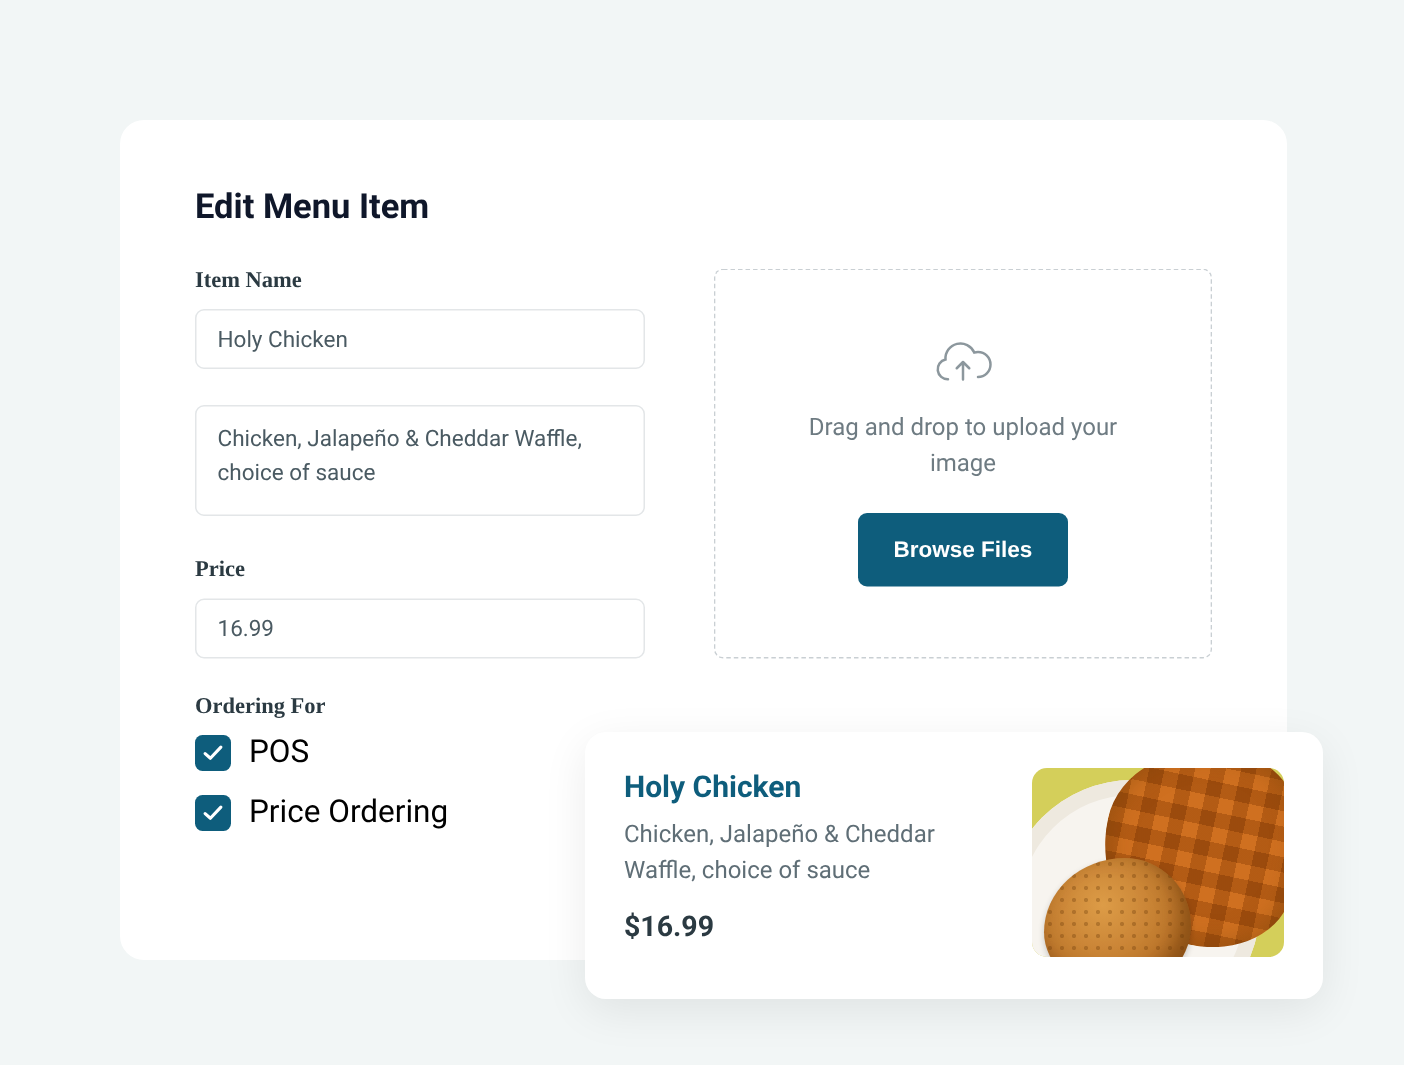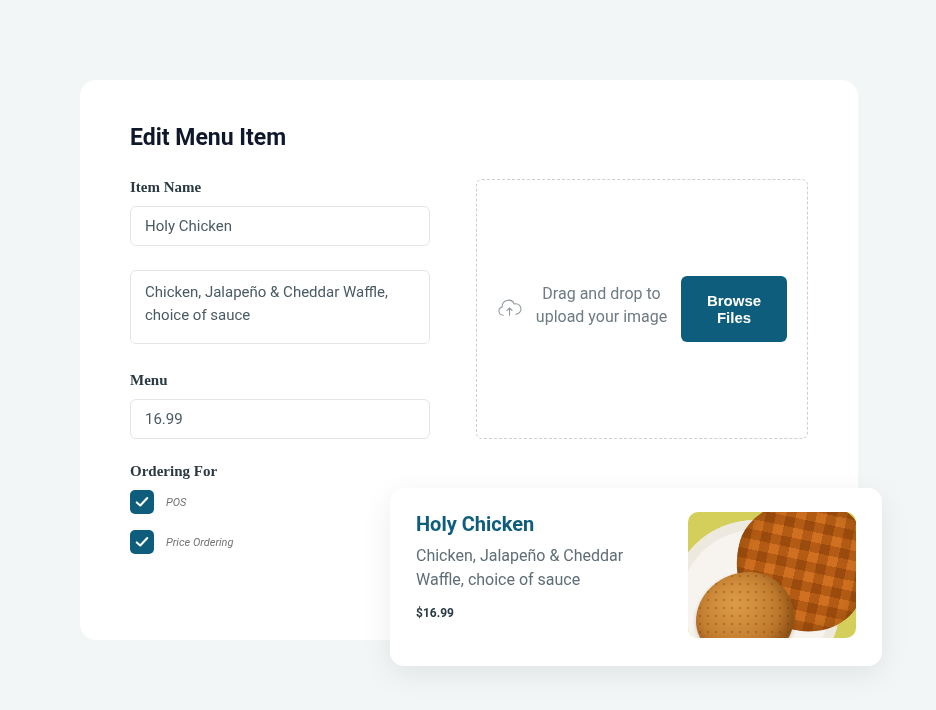--- a/index.html
+++ b/index.html
@@ -53,21 +53,21 @@
     resize: none;
     height: 74px;
     line-height: 1.5;
   }
   .field-group { margin-bottom: 24px; }
   .dropzone {
     border: 1px dashed #c9cfd3;
     border-radius: 6px;
     height: 260px;
     display: flex;
-    flex-direction: row;
+    flex-direction: column;
     align-items: center;
     justify-content: center;
     text-align: center;
     padding: 20px;
   }
   .dropzone-text {
     color: #6e7b82;
     font-size: 16px;
     line-height: 1.45;
     margin: 14px 0 22px;
@@ -95,23 +95,22 @@
     width: 24px;
     height: 24px;
     background: #0e5d7c;
     border-radius: 5px;
     display: flex;
     align-items: center;
     justify-content: center;
   }
   .checkbox svg { width: 14px; height: 14px; }
   .checkbox-label {
-    font-size: 11px;
-    color: #737373;
-    font-style: italic;
+    font-size: 21px;
+    color: #000000;
   }
   
   .preview-card {
     position: absolute;
     left: 390px;
     top: 488px;
     width: 492px;
     height: 178px;
     background: #fff;
     border-radius: 14px;
@@ -129,21 +128,21 @@
     margin-bottom: 8px;
   }
   .preview-desc {
     color: #5f6e76;
     font-size: 16px;
     line-height: 1.5;
     margin-bottom: 14px;
   }
   .preview-price {
     color: #2b3a42;
-    font-size: 12px;
+    font-size: 19px;
     font-weight: 700;
   }
   .preview-image {
     width: 168px;
     height: 126px;
     border-radius: 10px;
     overflow: hidden;
     flex-shrink: 0;
     position: relative;
     background: #d4cf5a;
@@ -199,21 +198,21 @@
       <div class="field-group">
         <label class="field-label">Item Name</label>
         <input type="text" class="text-input" value="Holy Chicken" style="">
       </div>
 
       <div class="field-group">
         <textarea class="textarea" style="">Chicken, Jalapeño &amp; Cheddar Waffle, choice of sauce</textarea>
       </div>
 
       <div class="field-group">
-        <label class="field-label">Menu</label>
+        <label class="field-label">Price</label>
         <input type="text" class="text-input" value="16.99" style="">
       </div>
 
       <div class="field-group">
         <label class="field-label">Ordering For</label>
 
         <div class="checkbox-row">
           <div class="checkbox">
             <svg viewBox="0 0 16 16">
                 <path d="M2 8.5 L6 12 L14 3.5" stroke="#fff" stroke-width="2.4" fill="none" stroke-linecap="round" stroke-linejoin="round"></path>

